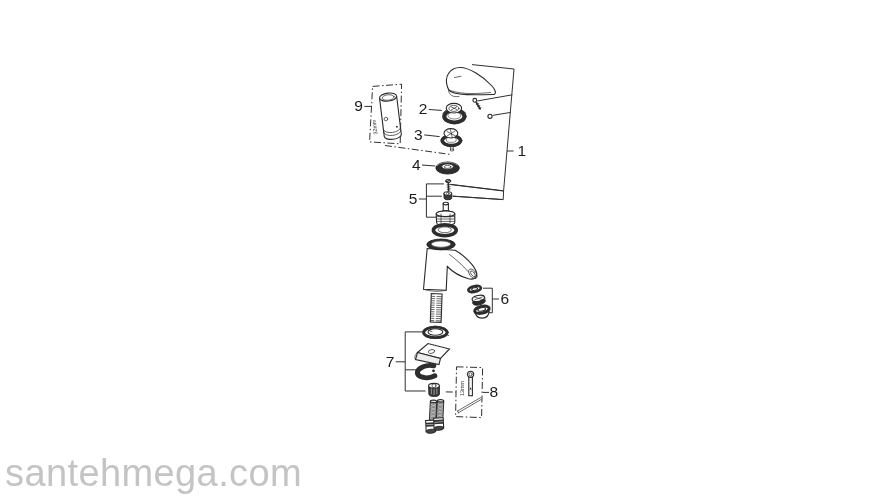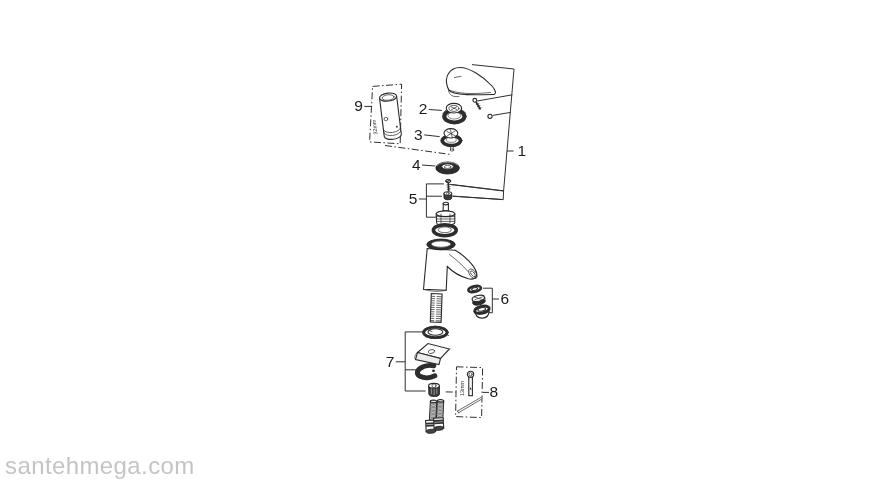--- a/index.html
+++ b/index.html
@@ -1,19 +1,19 @@
 <!DOCTYPE html>
 <html><head>
 <meta charset="utf-8">
 <style>
   html,body{margin:0;padding:0;background:#ffffff;}
   .stage{position:relative;width:880px;height:500px;background:#ffffff;overflow:hidden;
          font-family:"Liberation Sans",sans-serif;}
   .stage svg{position:absolute;left:0;top:0;}
-  .watermark{position:absolute;left:5px;top:453px;font-size:24px;line-height:1.1;
+  .watermark{position:absolute;left:5px;top:453px;font-size:38px;line-height:1.1;
              color:#c4c4c4;letter-spacing:.4px;user-select:none;}
   
   .ln{fill:none;stroke:#2a2a2a;stroke-width:1.2;stroke-linecap:round;stroke-linejoin:round;}
   .thin{stroke-width:.7;}
   .wfill{fill:#ffffff;stroke:#2a2a2a;stroke-width:1.1;}
   .dark{fill:#2d2d2d;stroke:#1f1f1f;stroke-width:.9;}
   .band{fill:none;stroke:#2d2d2d;}
   .dash{fill:none;stroke:#303030;stroke-width:1;stroke-dasharray:7 2.5 1.5 2.5;}
   .lead{fill:none;stroke:#303030;stroke-width:1;}
   .num{font-size:15.5px;fill:#1b1b1b;text-anchor:middle;font-family:"Liberation Sans",sans-serif;}

